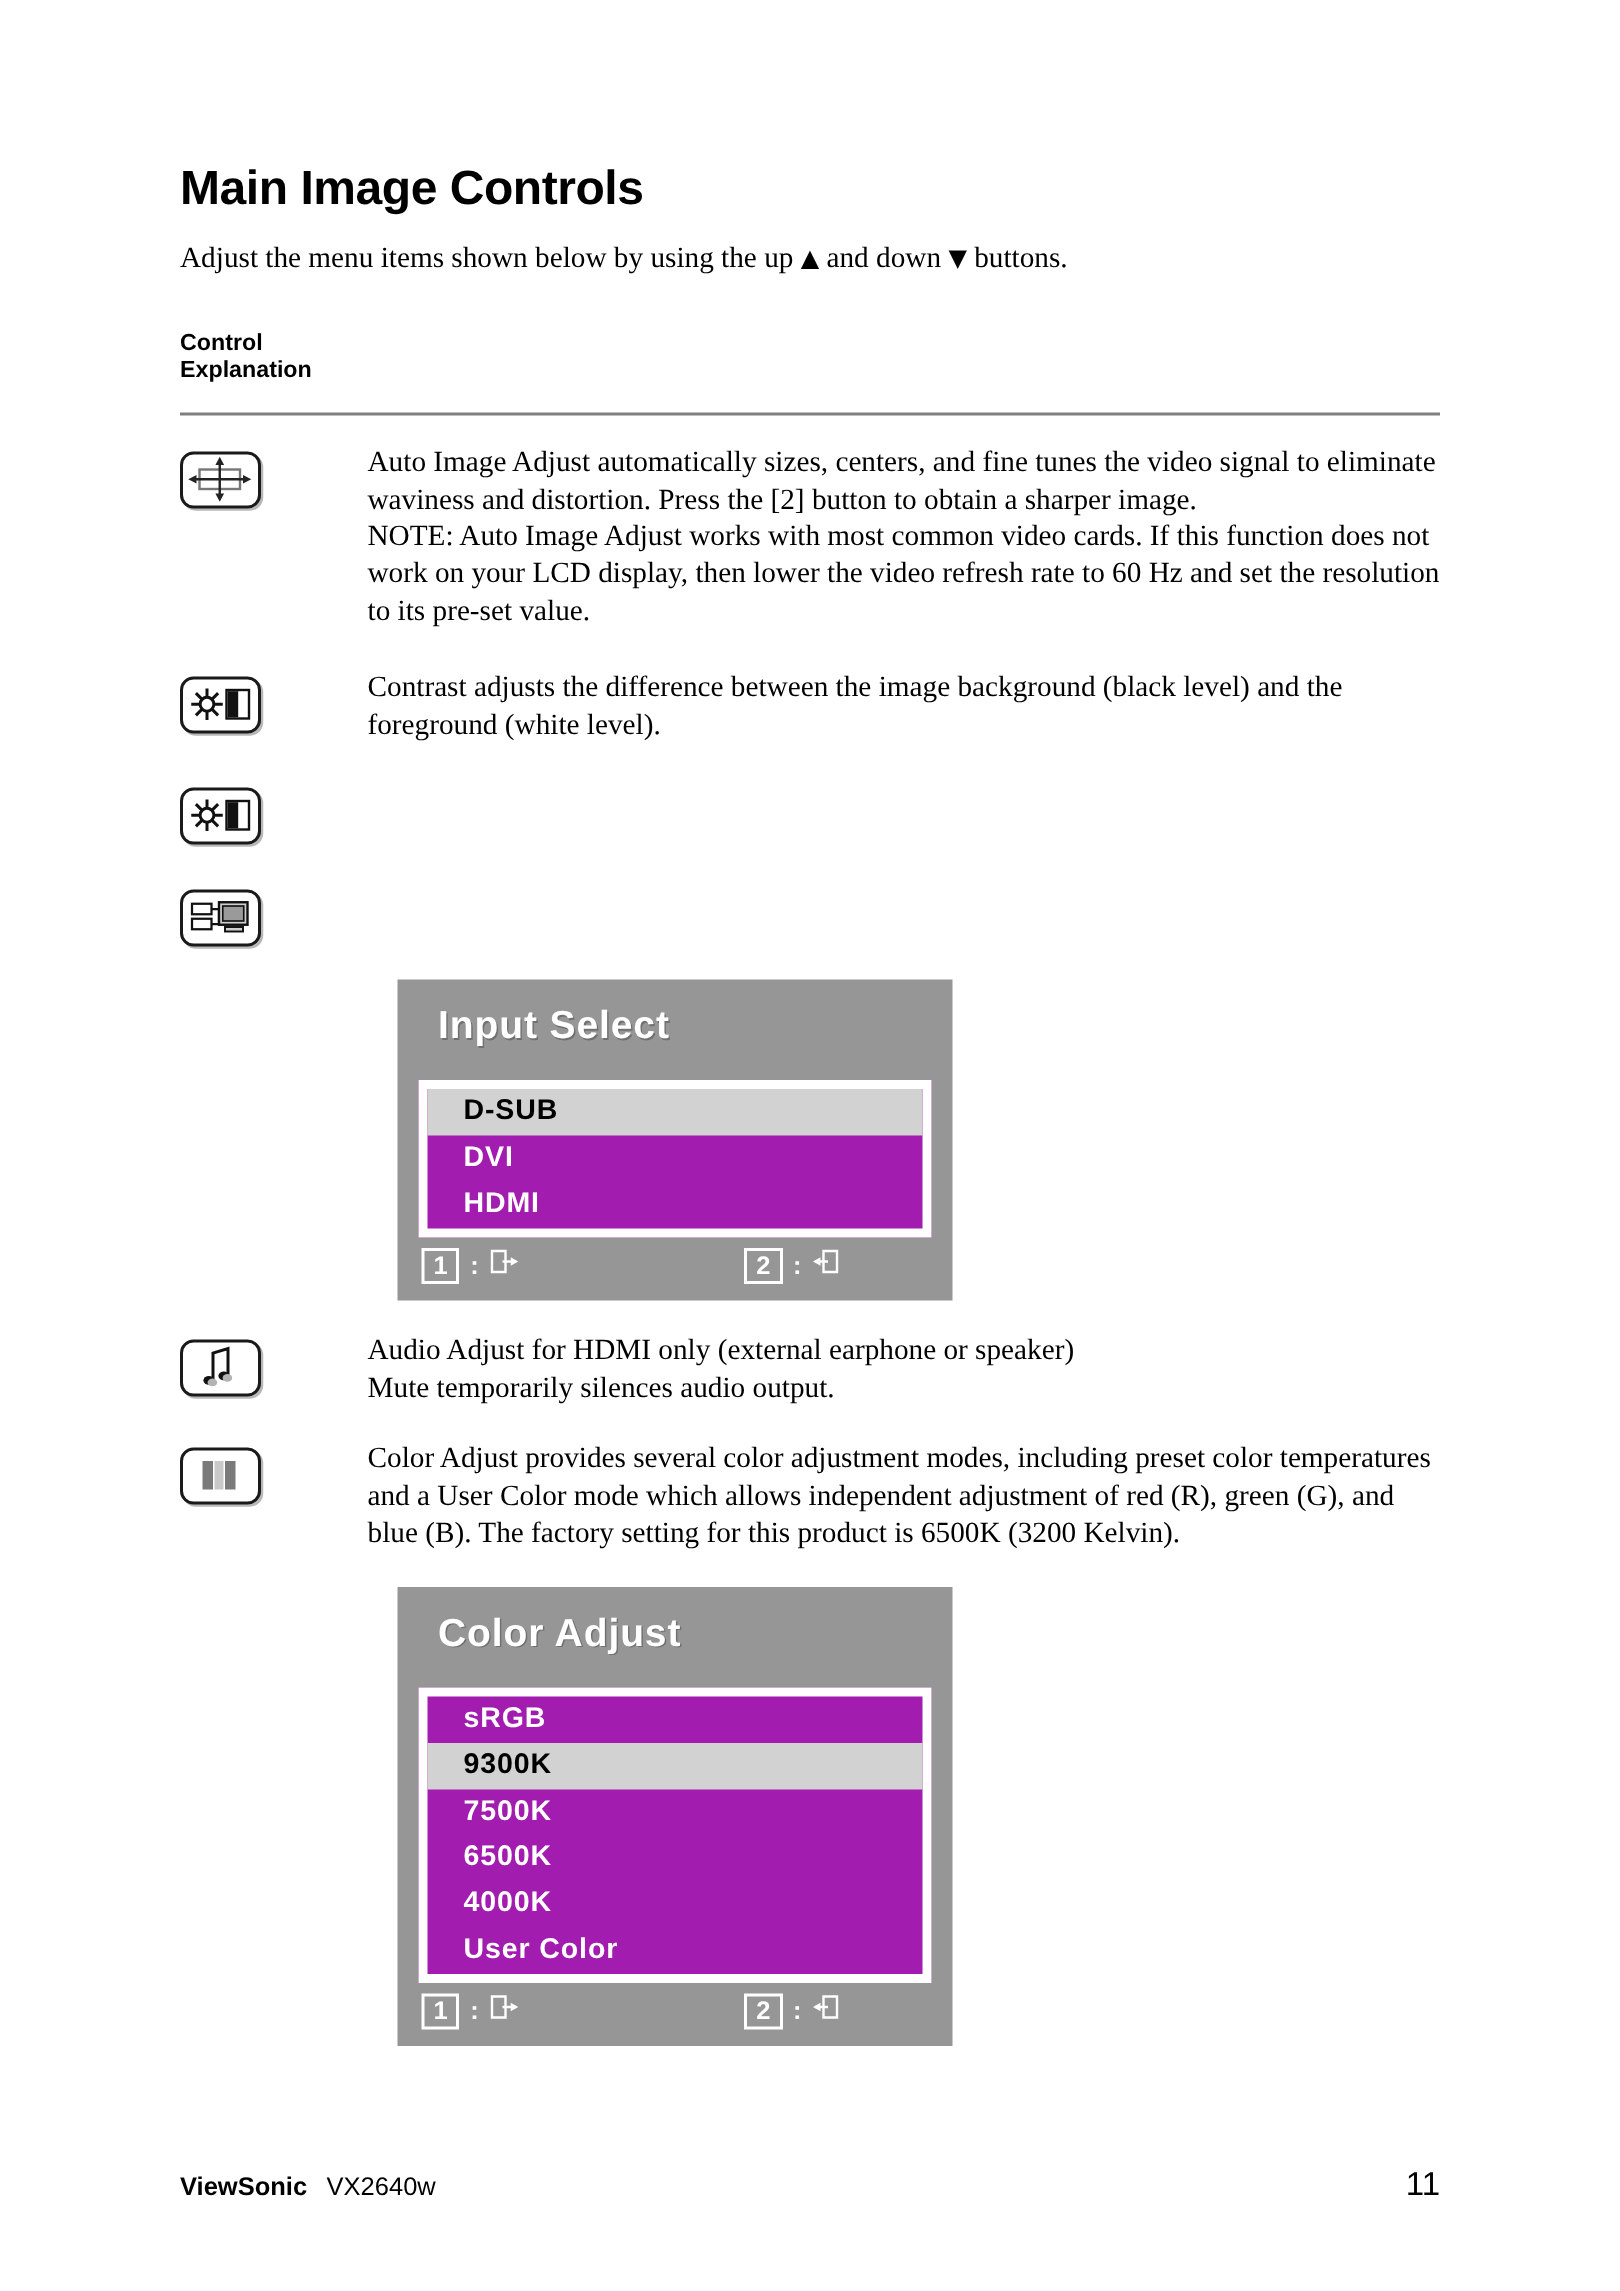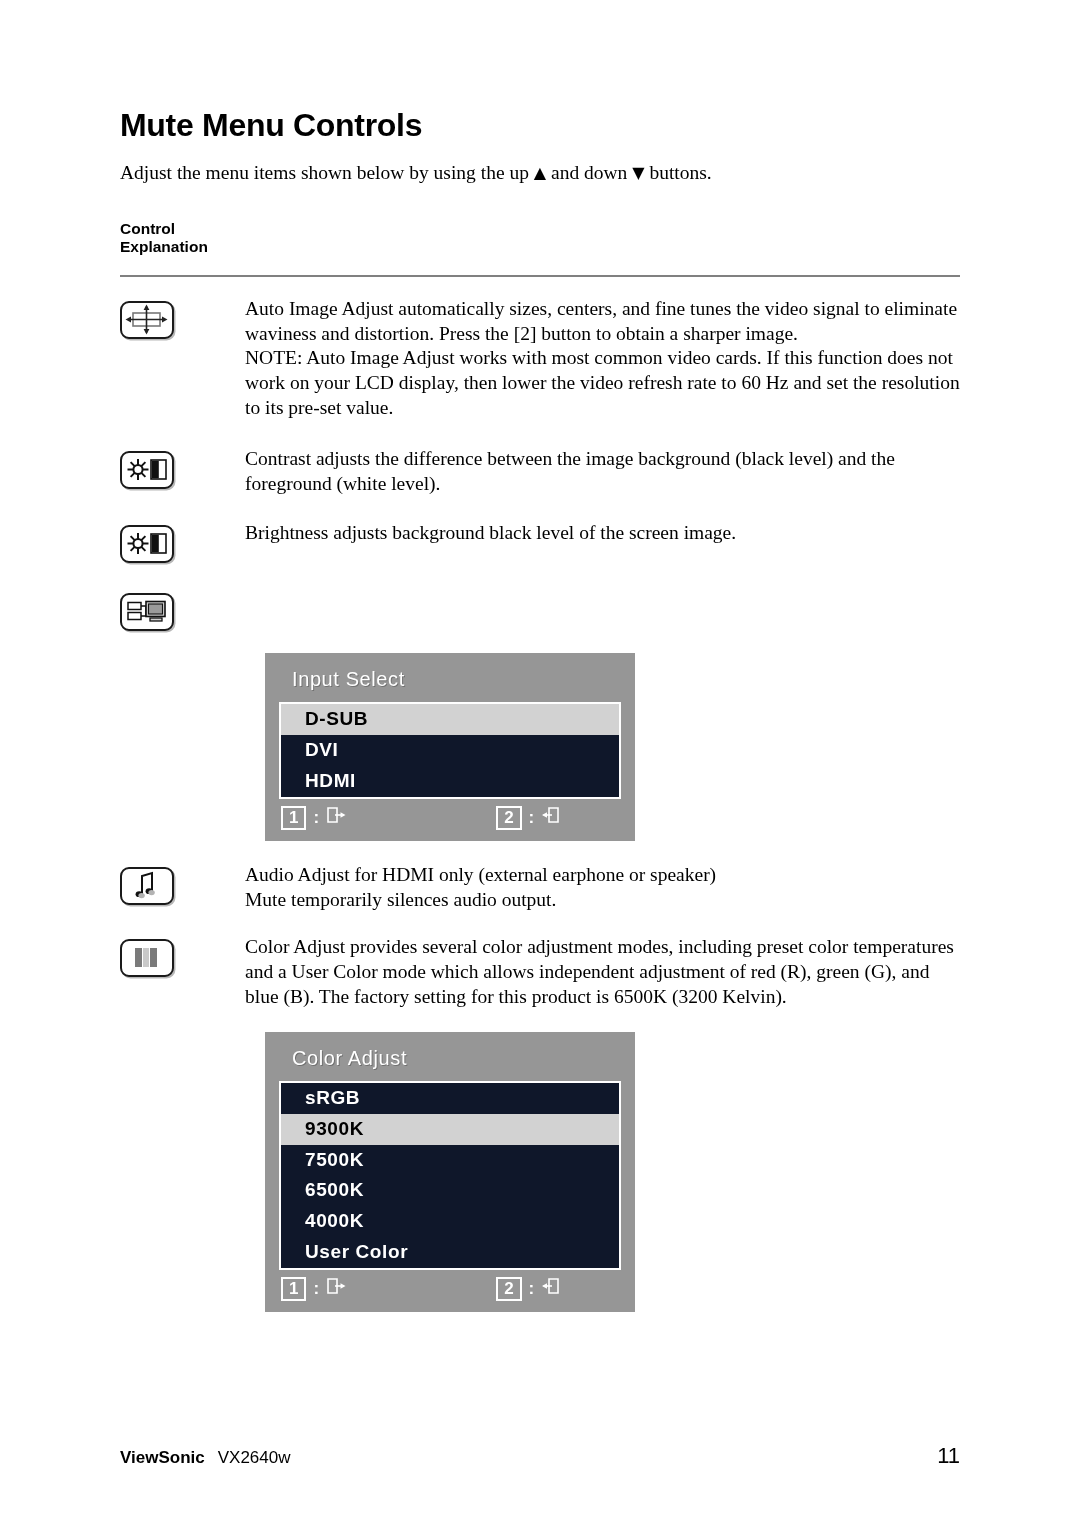--- a/index.html
+++ b/index.html
@@ -107,29 +107,29 @@
     width: 370px;
     margin-left: 145px;
     box-sizing: border-box;
     padding: 13px 14px 9px 14px;
     font-family: "Liberation Sans", sans-serif;
   }
   .osd-input { margin-top: 22px; }
   .osd-color { margin-top: 22px; }
   .osd-title {
     color: #ffffff;
-    font-weight: normal;
-    font-size: 20px;
+    font-weight: bold;
+    font-size: 26px;
     letter-spacing: 0.6px;
-    padding: 2px 0 11px 13px;
+    padding: 2px 0 21px 13px;
     text-shadow: 1px 1px 0 rgba(0,0,0,.25);
   }
   .osd-list {
-    border: 2px solid #ffffff;
-    background: #0f172a;
+    border: 6px solid #ffffff;
+    background: #a21caf;
   }
   .osd-item {
     font-size: 19px;
     font-weight: bold;
     letter-spacing: 0.6px;
     color: #ffffff;
     padding: 4px 0 4px 24px;
     line-height: 1.2;
   }
   .osd-item.sel {
@@ -172,21 +172,21 @@
   }
   .brand { font-weight: bold; }
   .model { padding-left: 13px; font-weight: normal; }
   .pageno { margin-left: auto; font-size: 22px; }
 </style>
 </head>
 <body>
 
 <div class="page">
 
-  <h1 class="page-title">Mute Menu Controls</h1>
+  <h1 class="page-title">Main Image Controls</h1>
 
   <p class="intro"><span>Adjust the menu items shown below by using the up </span><span class="tri">▲</span><span> and down </span><span class="tri">▼</span><span> buttons.</span></p>
 
   <div class="tbl-head">
     <div class="col-control">Control</div>
     <div class="col-expl">Explanation</div>
   </div>
   <div class="rule"></div>
 
   <div class="row r1">
@@ -238,23 +238,20 @@
             <line x1="16" y1="6" x2="16" y2="27"></line>
             <line x1="5.5" y1="16.5" x2="26.5" y2="16.5"></line>
             <line x1="8.6" y1="9.1" x2="23.4" y2="23.9"></line>
             <line x1="23.4" y1="9.1" x2="8.6" y2="23.9"></line>
           </g>
           <circle cx="16" cy="16.5" r="4.6" fill="#ffffff" stroke="#111" stroke-width="2"></circle>
           <rect x="29" y="7" width="15" height="19" fill="#ffffff" stroke="#111" stroke-width="1.6"></rect>
           <rect x="29.8" y="7.8" width="7" height="17.4" fill="#111"></rect>
         </svg>
       </div>
-    </div>
-    <div class="cell-text">
-      <p>Brightness adjusts background black level of the screen image.</p>
     </div>
   </div>
 
   <div class="row r4">
     <div class="cell-icon">
       <div class="ic">
         <svg width="49" height="33" viewBox="0 0 49 33">
           <rect x="6" y="7.5" width="13" height="7" fill="#ffffff" stroke="#111" stroke-width="1.5"></rect>
           <rect x="6" y="17.5" width="13" height="7" fill="#ffffff" stroke="#111" stroke-width="1.5"></rect>
           <path d="M19 11 L24 11 L24 21 L19 21" fill="none" stroke="#111" stroke-width="1.5"></path>

